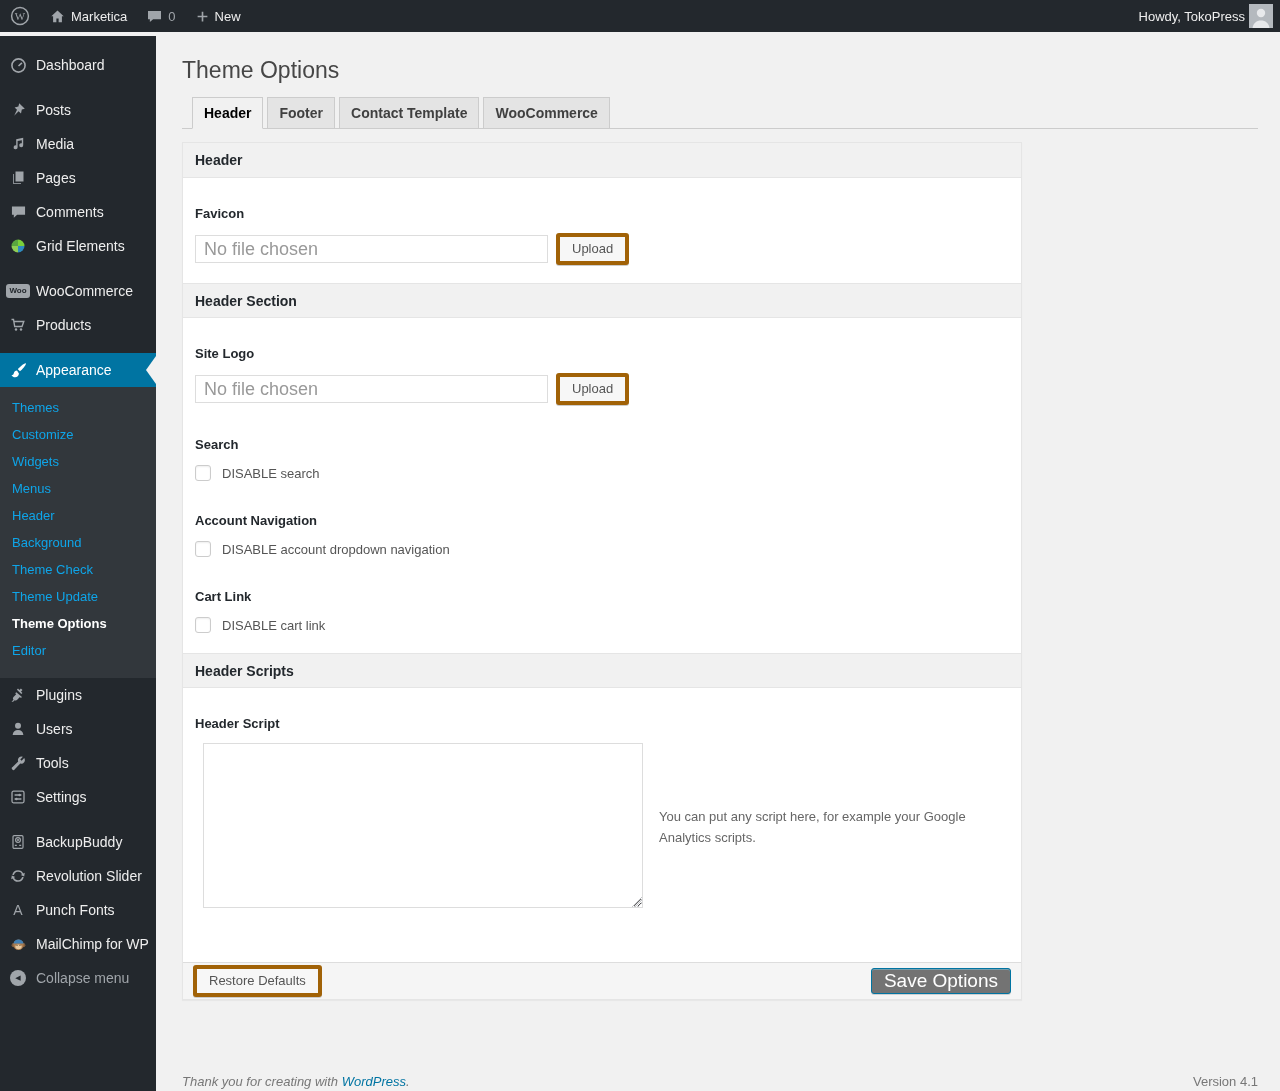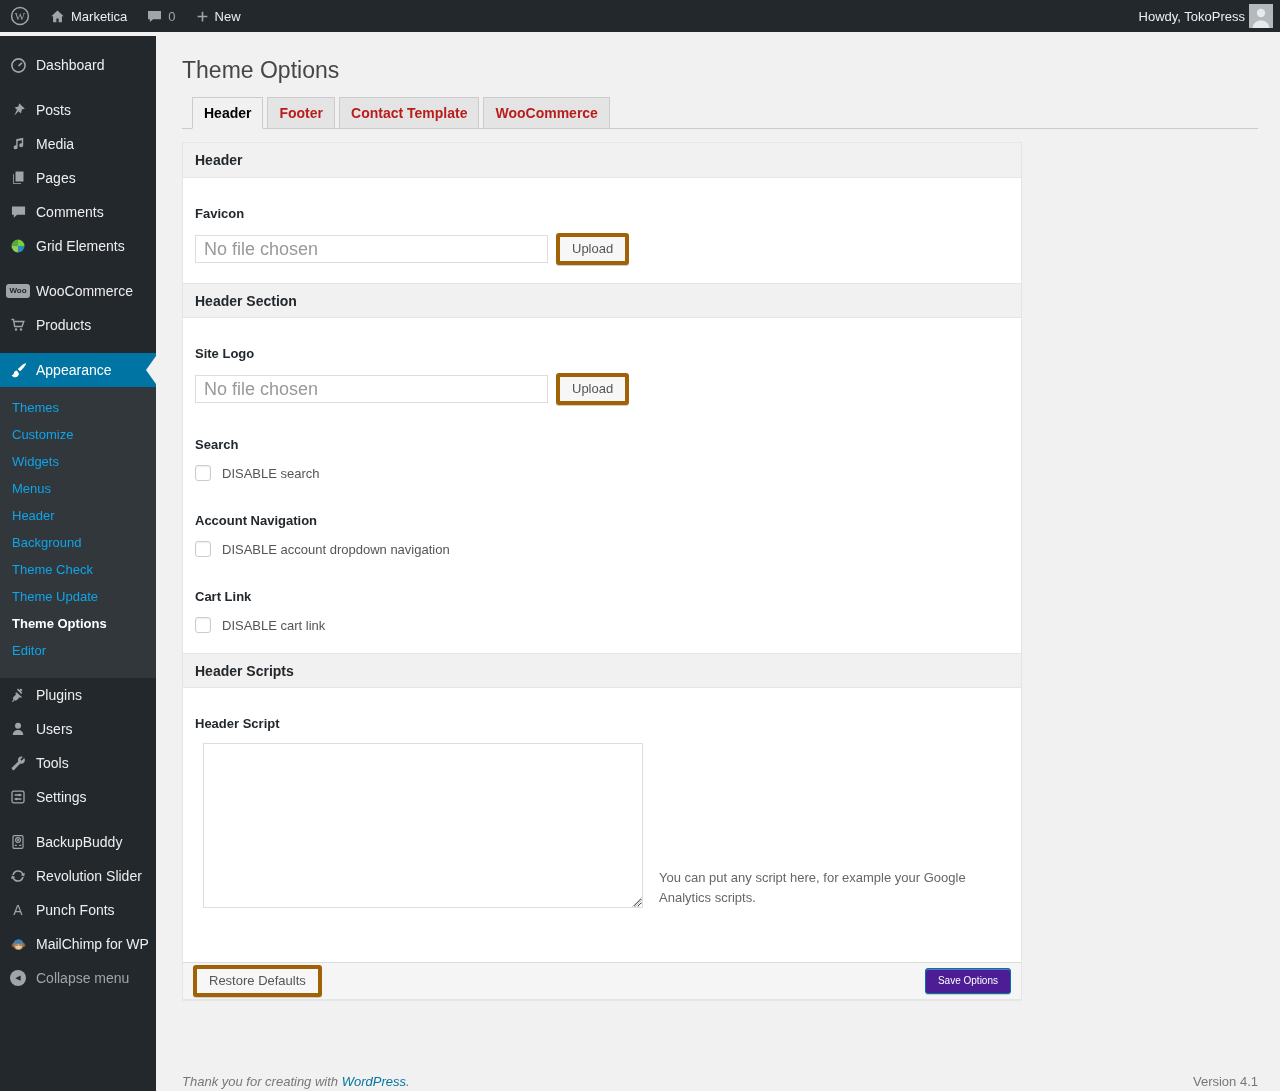--- a/index.html
+++ b/index.html
@@ -45,21 +45,21 @@
   .punch-a { font-size:14px; color:#a0a5aa; }
   .collapse-circle { width:16px; height:16px; border-radius:50%; background:#a0a5aa; color:#23282d; font-size:7px; display:flex; align-items:center; justify-content:center; }
 
   
   #content { position:absolute; left:160px; top:32px; width:1120px; height:1059px; }
   .wrap { margin:0 22px; }
   .page-title { font-size:23px; font-weight:400; color:#464646; line-height:29px; margin:0; padding-top:24px; }
 
   .nav-tab-wrapper { border-bottom:1px solid #ccc; margin-top:12px; padding-left:10px; }
   .nav-tab {
-    display:inline-block; border:1px solid #ccc; background:#e4e4e4; color:#b91c1c;
+    display:inline-block; border:1px solid #ccc; background:#e4e4e4; color:#404040;
     font-size:14px; font-weight:600; line-height:16px; padding:7px 11px;
     margin:0 4px -1px 0; cursor:pointer;
   }
   .nav-tab-active { background:#f1f1f1; color:#000; border-bottom-color:#f1f1f1; }
 
   .panel { width:840px; background:#fff; border:1px solid #e5e5e5; box-shadow:0 1px 1px rgba(0,0,0,.04); margin-top:13px; }
   .section-head {
     background:#f1f1f1; border-top:1px solid #e5e5e5; border-bottom:1px solid #e5e5e5;
     height:35px; display:flex; align-items:center; padding:0 12px;
     font-size:14px; font-weight:600; color:#23282d;
@@ -82,37 +82,37 @@
     color:#555; font-size:13px; line-height:24px; padding:0 12px; cursor:pointer;
     box-shadow:0 1px 0 #ccc; font-family:inherit;
   }
   .checkbox-row { display:flex; align-items:center; gap:11px; font-size:13px; color:#555; }
   .checkbox {
     appearance:none; -webkit-appearance:none; width:16px; height:16px; margin:0;
     border:1px solid #ccc; border-radius:3px; background:#fff; cursor:pointer;
     box-shadow:inset 0 1px 2px rgba(0,0,0,.07);
   }
 
-  .script-row { display:flex; align-items:flex-end;padding-left:8px; }
+  .script-row { display:flex; align-items:center;padding-left:8px; }
   .script-area {
     width:440px; height:165px; border:1px solid #ddd; resize:both; padding:6px;
     font-family:"DejaVu Sans Mono", monospace; font-size:12px; color:#444;
     background:
       linear-gradient(135deg, transparent 0 50%, #c3c4c7 50% 56%, transparent 56% 63%, #c3c4c7 63% 69%, transparent 69% 77%, #c3c4c7 77% 83%, transparent 83%)
       no-repeat bottom right / 11px 11px #fff;
   }
   .script-help { margin-left:16px; width:312px; font-size:13px; color:#666; line-height:1.55; padding-top:4px; }
 
   .panel-footer {
     background:#f5f5f5; border-top:1px solid #ddd; height:37px; padding:0 10px;
     display:flex; align-items:center; justify-content:space-between;
   }
   .btn-primary {
-    display:inline-block; background:#4c1d95; border:1px solid #0074a2; border-radius:3px;
-    color:#fff; font-size:10px; line-height:24px; padding:0 12px; cursor:pointer; font-family:inherit;
+    display:inline-block; background:#737373; border:1px solid #0074a2; border-radius:3px;
+    color:#fff; font-size:19px; line-height:24px; padding:0 12px; cursor:pointer; font-family:inherit;
     box-shadow:inset 0 1px 0 rgba(120,200,230,.5), 0 1px 0 rgba(0,0,0,.15);
   }
 
   .page-footer { display:flex; justify-content:space-between; align-items:baseline; margin-top:74px; font-size:13px; color:#777; }
   .thanks { font-style:italic; }
   .thanks a { color:#0074a2; text-decoration:none; font-style:italic; cursor:pointer; }
 </style>
 </head>
 <body>
 

